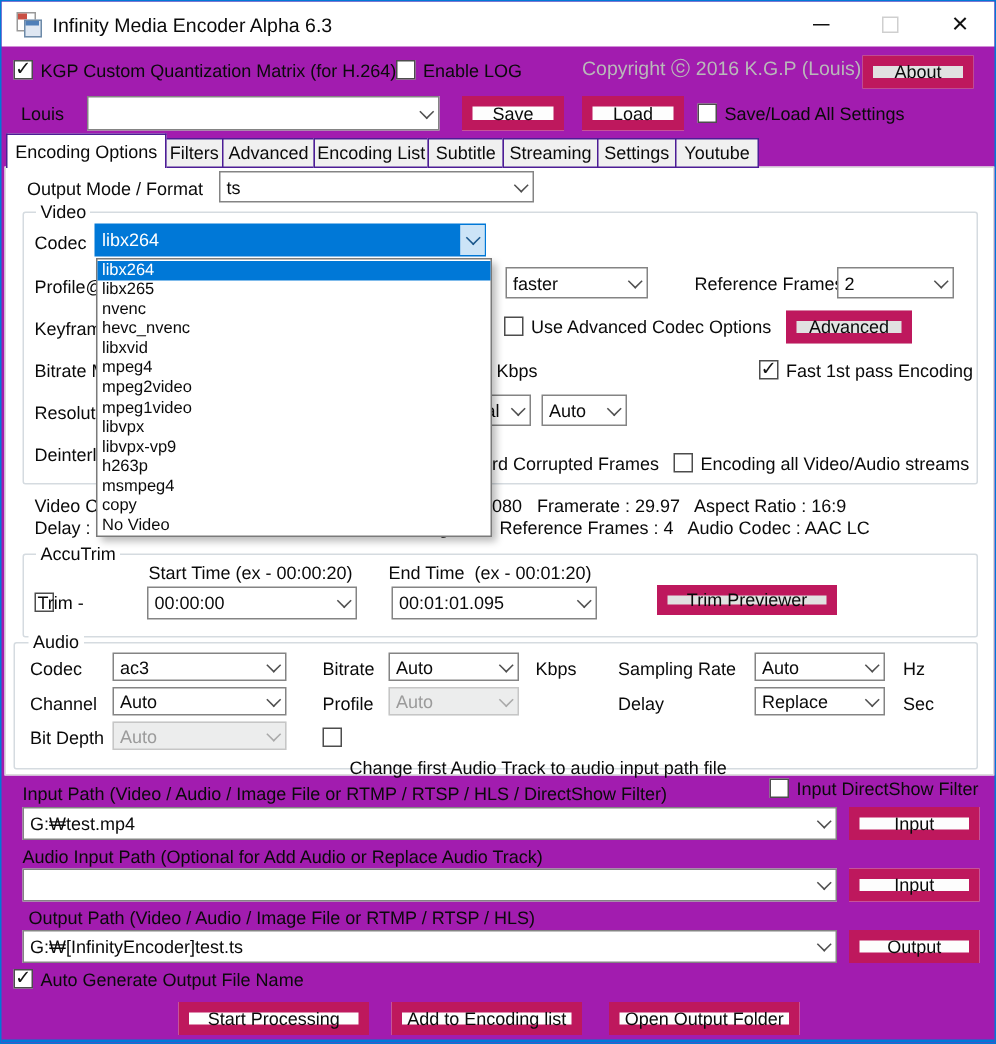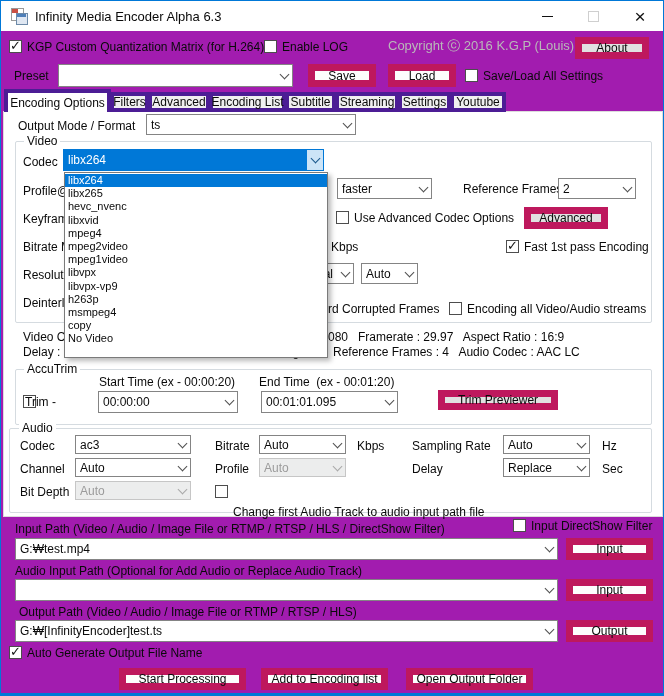--- a/index.html
+++ b/index.html
@@ -38,21 +38,21 @@
   .combo.disabled{background:#eceded;border-color:#c6c6c6;}
   .combo.disabled .val{color:#9b9b9b;}
   .combo.disabled .chev{border-color:#a9a9a9;}
   .combo.focused{border-color:#0078d7;}
   .combo.focused .val{background:#0078d7;color:#fff;}
   .combo.focused .arrow{background:#cce4f7;}
   .combo.focused .chev{border-color:#19568b;}
   .val.alignr{justify-content:flex-end;}
   
   .tabstrip{position:absolute;left:3px;top:88px;height:23px;display:flex;align-items:flex-end;z-index:3;}
-  .tab{height:20px;background:#f0f0f0;border:4px solid #4c1d95;box-sizing:border-box;margin-right:-1px;
+  .tab{height:20px;background:#f0f0f0;border:1px solid #4c1d95;box-sizing:border-box;margin-right:-1px;
        display:flex;align-items:center;justify-content:center;font-size:12px;white-space:pre;}
   .tab.active{height:23px;background:#fff;border-bottom:none;z-index:4;}
   .tabpanel{position:absolute;left:2px;top:110px;width:660px;height:406px;border:1px solid #dcdcdc;box-sizing:border-box;z-index:0;}
   
   .grp{position:absolute;border:1px solid #d5dbe0;box-sizing:border-box;border-radius:2px;}
   .grp-label{position:absolute;background:#fff;padding:0 3px;font-size:12px;line-height:13px;white-space:pre;z-index:2;}
   .info{position:absolute;font-size:12px;line-height:14px;white-space:pre;overflow:hidden;}
   
   .ddl{position:absolute;left:63px;top:171px;width:264px;height:186px;background:#fff;
        border:1px solid #7a7a7a;box-sizing:border-box;box-shadow:3px 3px 5px rgba(0,0,0,0.28);
@@ -84,21 +84,21 @@
       </div>
   </div>
 
   <span class="cb checked" style="left:8px;top:39px;"></span>
   <div class="lbl" style="left:26px;top:39px;">KGP Custom Quantization Matrix (for H.264)</div>
   <span class="cb" style="left:263px;top:39px;"></span>
   <div class="lbl" style="left:281px;top:39px;">Enable LOG</div>
   <div class="lbl gray-lbl" style="left:387px;top:38px;font-size:13px;">Copyright ⓒ 2016 K.G.P (Louis)</div>
   <div class="btn gray" style="left:574px;top:36px;width:74px;height:22px;">About</div>
 
-  <div class="lbl" style="left:13px;top:68px;">Preset</div>
+  <div class="lbl" style="left:13px;top:68px;">Louis</div>
   <div class="combo" style="left:57px;top:63px;width:235px;height:23px;">
     <div class="val"></div>
     <div class="arrow">
         <div class="chev"></div>
       </div>
   </div>
   <div class="btn" style="left:307px;top:63px;width:68px;height:23px;">Save</div>
   <div class="btn" style="left:387px;top:63px;width:68px;height:23px;">Load</div>
   <span class="cb" style="left:464px;top:68px;"></span>
   <div class="lbl" style="left:482px;top:68px;">Save/Load All Settings</div>
@@ -297,20 +297,21 @@
   <span class="cb checked" style="left:8px;top:645px;"></span>
   <div class="lbl" style="left:26px;top:645px;">Auto Generate Output File Name</div>
 
   <div class="btn" style="left:118px;top:667px;width:127px;height:22px;">Start Processing</div>
   <div class="btn" style="left:260px;top:667px;width:127px;height:22px;">Add to Encoding list</div>
   <div class="btn" style="left:405px;top:667px;width:127px;height:22px;">Open Output Folder</div>
 
   <div class="ddl">
     <div class="opt selected">libx264</div>
     <div class="opt">libx265</div>
+    <div class="opt">nvenc</div>
     <div class="opt">hevc_nvenc</div>
     <div class="opt">libxvid</div>
     <div class="opt">mpeg4</div>
     <div class="opt">mpeg2video</div>
     <div class="opt">mpeg1video</div>
     <div class="opt">libvpx</div>
     <div class="opt">libvpx-vp9</div>
     <div class="opt">h263p</div>
     <div class="opt">msmpeg4</div>
     <div class="opt">copy</div>

